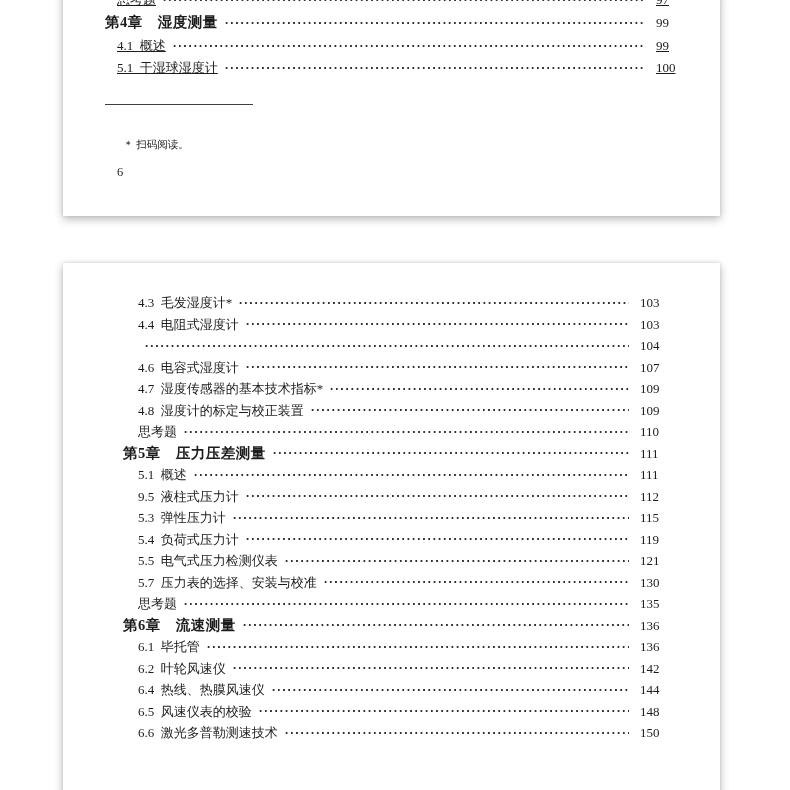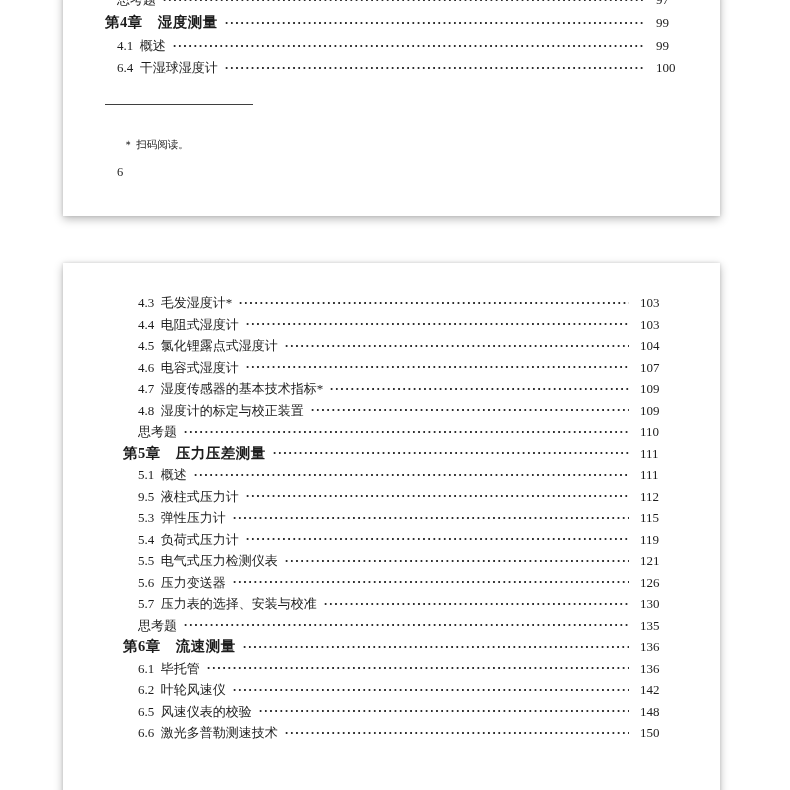--- a/index.html
+++ b/index.html
@@ -23,21 +23,21 @@
   .page-bottom { top: 263px; height: 560px; padding: 29px 50px 0 60px; }
 
   .toc-row {
     display: flex;
     align-items: baseline;
     line-height: 21.5px;
     font-size: 13px;
   }
   .page-top .toc-row { line-height: 22.3px; }
   .toc-row.section, .toc-row.plain { padding-left: 15px; }
-  .page-top .toc-row.section, .page-top .toc-row.plain { padding-left: 12px; }
+  .page-top .toc-row.section, .page-top .toc-row.plain { padding-left: 12px; text-decoration: underline; }
   .toc-label { white-space: pre; }
   .toc-row.chapter .toc-label { font-weight: bold; font-size: 14.5px; letter-spacing: 0.5px; }
   .toc-leader {
     flex: 1 1 auto;
     align-self: center;
     height: 4px;
     margin: 0 5px 0 6px;
     background-image: radial-gradient(circle, #2e2e2e 1px, rgba(0,0,0,0) 1.4px);
     background-size: 5.2px 4px;
     background-repeat: repeat-x;
@@ -69,21 +69,21 @@
           <span class="toc-page">99</span>
         </div>
 
         <div class="toc-row section">
           <span class="toc-label">4.1  概述</span>
           <span class="toc-leader"></span>
           <span class="toc-page">99</span>
         </div>
 
         <div class="toc-row section">
-          <span class="toc-label">6.4  干湿球湿度计</span>
+          <span class="toc-label">5.1  干湿球湿度计</span>
           <span class="toc-leader"></span>
           <span class="toc-page">100</span>
         </div>
       </div>
     <div class="footnote-rule"></div>
     <div class="footnote">＊ 扫码阅读。</div>
     <div class="folio">6</div>
   </div>
 
   <div class="page page-bottom">
@@ -95,21 +95,20 @@
           <span class="toc-page">103</span>
         </div>
 
         <div class="toc-row section">
           <span class="toc-label">4.4  电阻式湿度计</span>
           <span class="toc-leader"></span>
           <span class="toc-page">103</span>
         </div>
 
         <div class="toc-row section">
-          <span class="toc-label">4.5  氯化锂露点式湿度计</span>
           <span class="toc-leader"></span>
           <span class="toc-page">104</span>
         </div>
 
         <div class="toc-row section">
           <span class="toc-label">4.6  电容式湿度计</span>
           <span class="toc-leader"></span>
           <span class="toc-page">107</span>
         </div>
 
@@ -160,25 +159,20 @@
           <span class="toc-leader"></span>
           <span class="toc-page">119</span>
         </div>
 
         <div class="toc-row section">
           <span class="toc-label">5.5  电气式压力检测仪表</span>
           <span class="toc-leader"></span>
           <span class="toc-page">121</span>
         </div>
 
-        <div class="toc-row section">
-          <span class="toc-label">5.6  压力变送器</span>
-          <span class="toc-leader"></span>
-          <span class="toc-page">126</span>
-        </div>
 
         <div class="toc-row section">
           <span class="toc-label">5.7  压力表的选择、安装与校准</span>
           <span class="toc-leader"></span>
           <span class="toc-page">130</span>
         </div>
 
         <div class="toc-row plain">
           <span class="toc-label">思考题</span>
           <span class="toc-leader"></span>
@@ -197,20 +191,25 @@
           <span class="toc-page">136</span>
         </div>
 
         <div class="toc-row section">
           <span class="toc-label">6.2  叶轮风速仪</span>
           <span class="toc-leader"></span>
           <span class="toc-page">142</span>
         </div>
 
 
+        <div class="toc-row section">
+          <span class="toc-label">6.4  热线、热膜风速仪</span>
+          <span class="toc-leader"></span>
+          <span class="toc-page">144</span>
+        </div>
 
         <div class="toc-row section">
           <span class="toc-label">6.5  风速仪表的校验</span>
           <span class="toc-leader"></span>
           <span class="toc-page">148</span>
         </div>
 
         <div class="toc-row section">
           <span class="toc-label">6.6  激光多普勒测速技术</span>
           <span class="toc-leader"></span>

